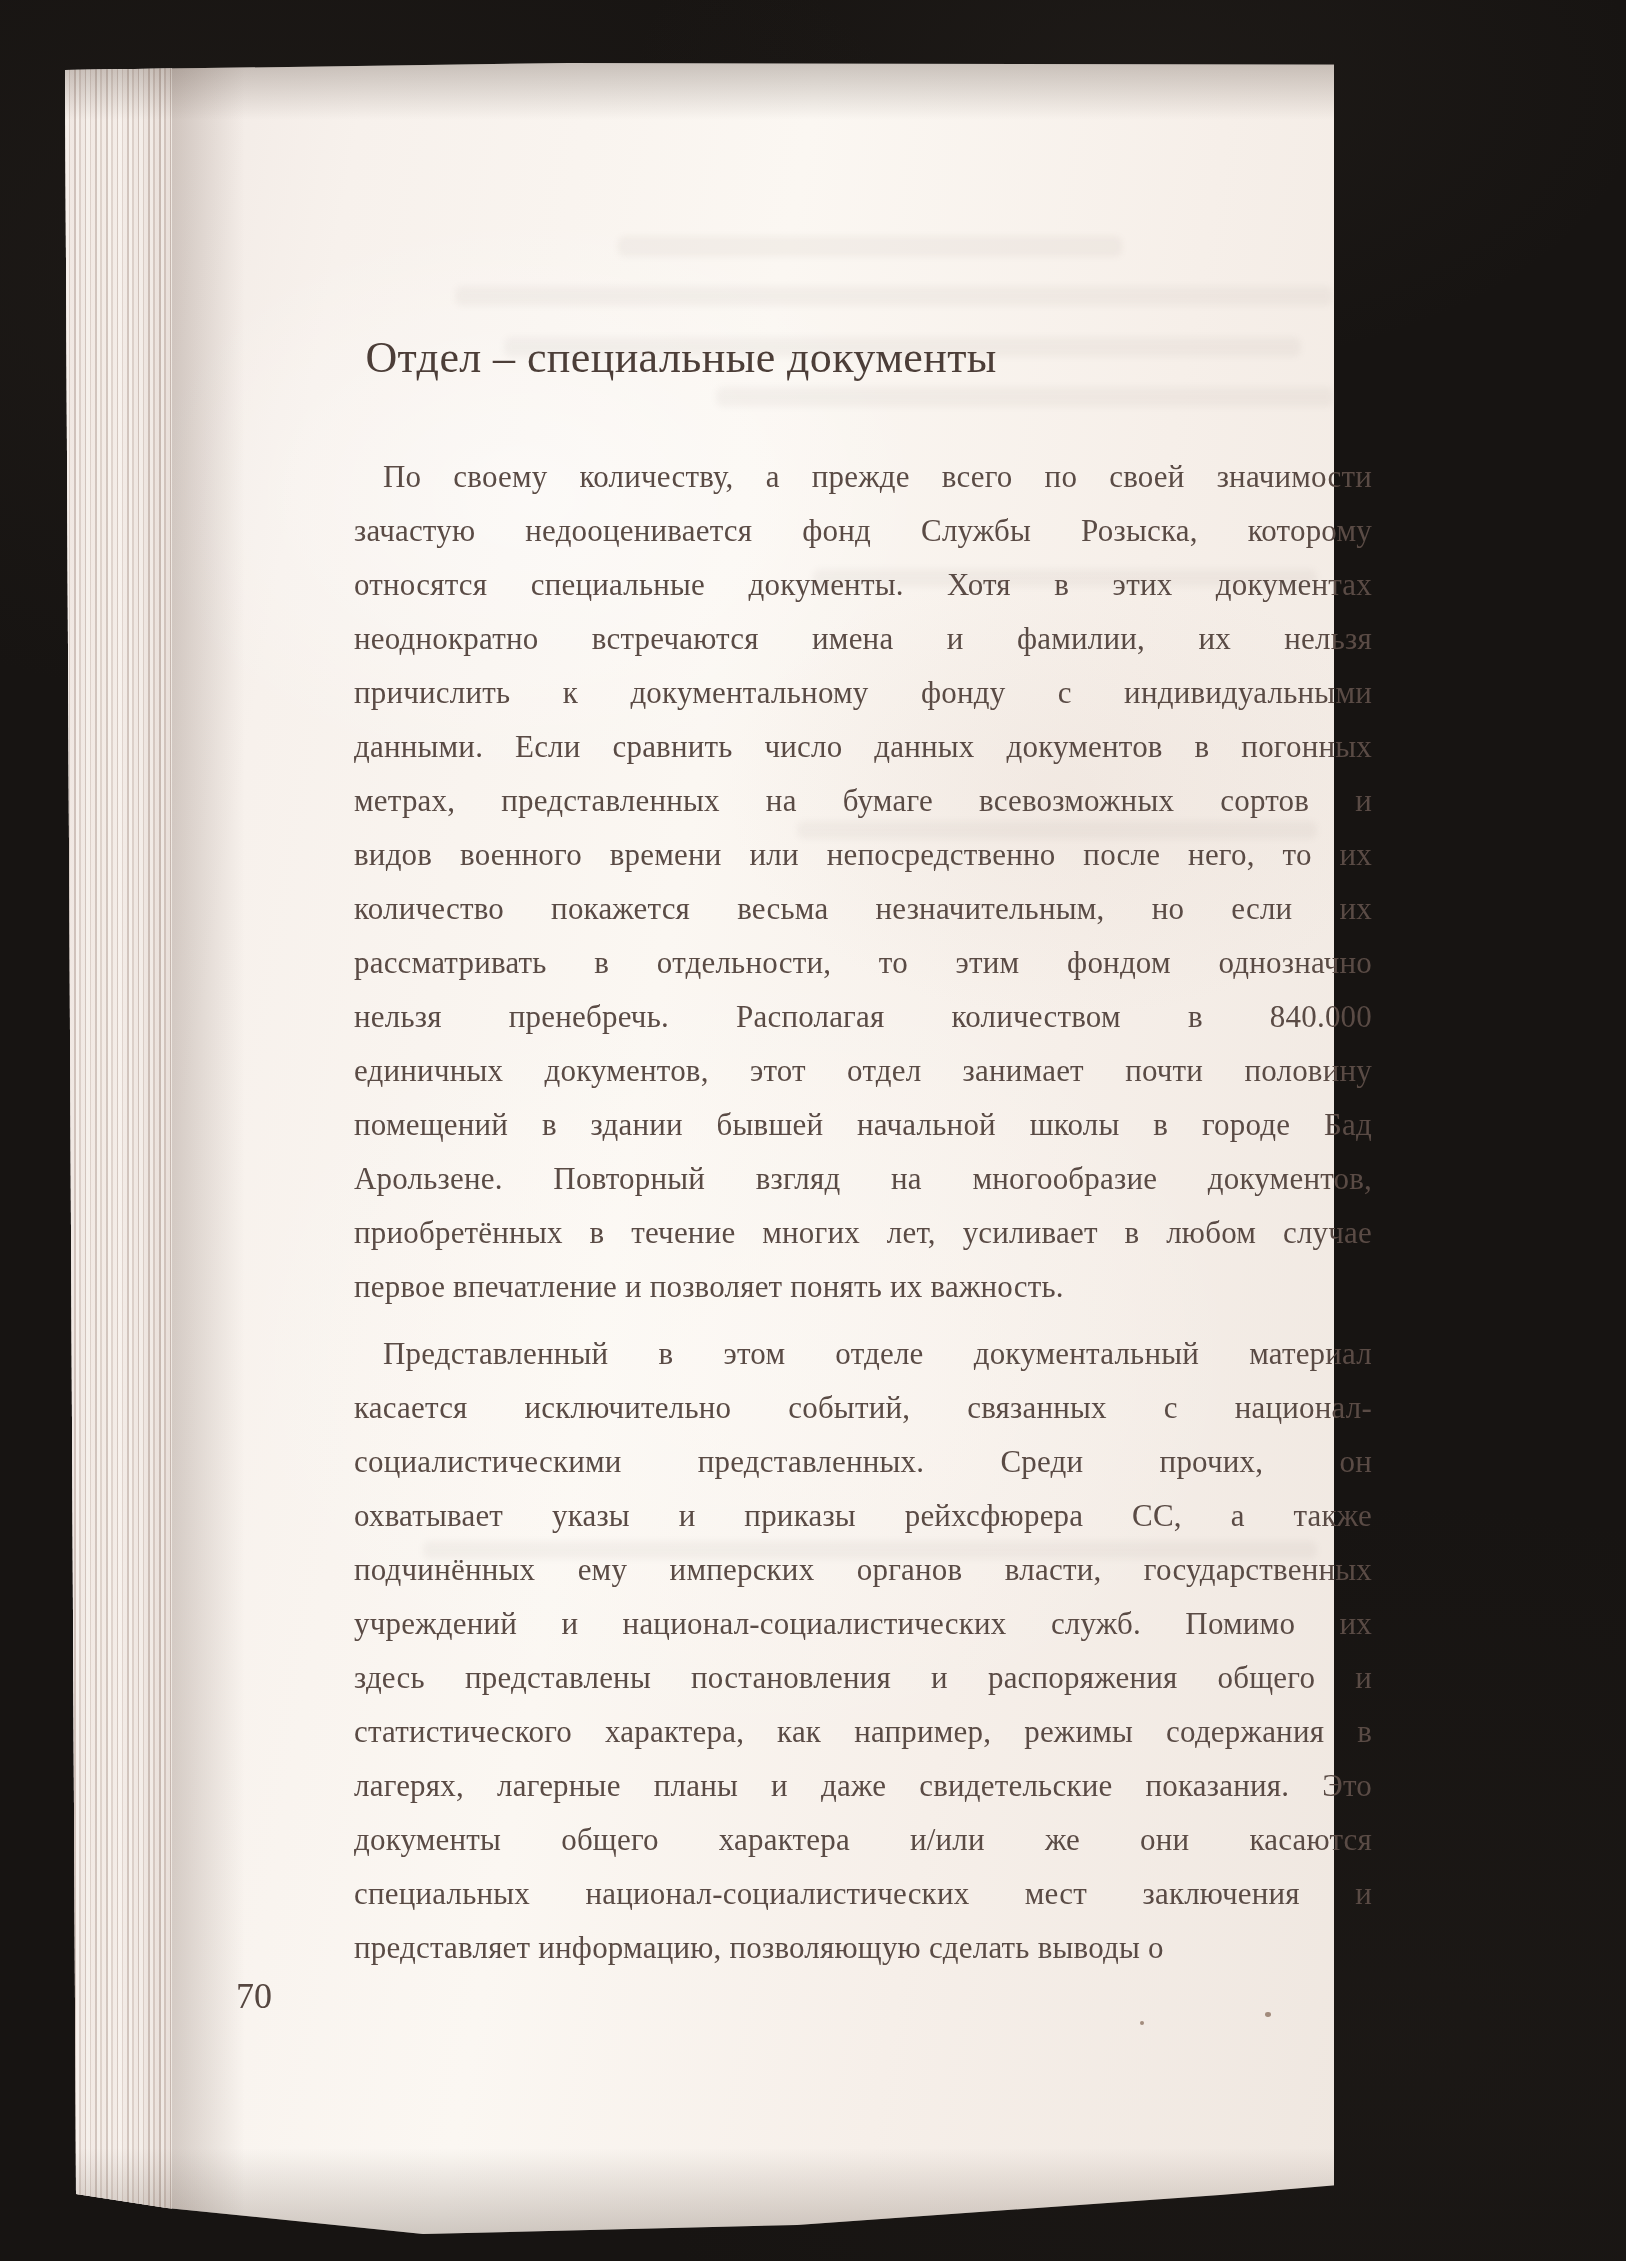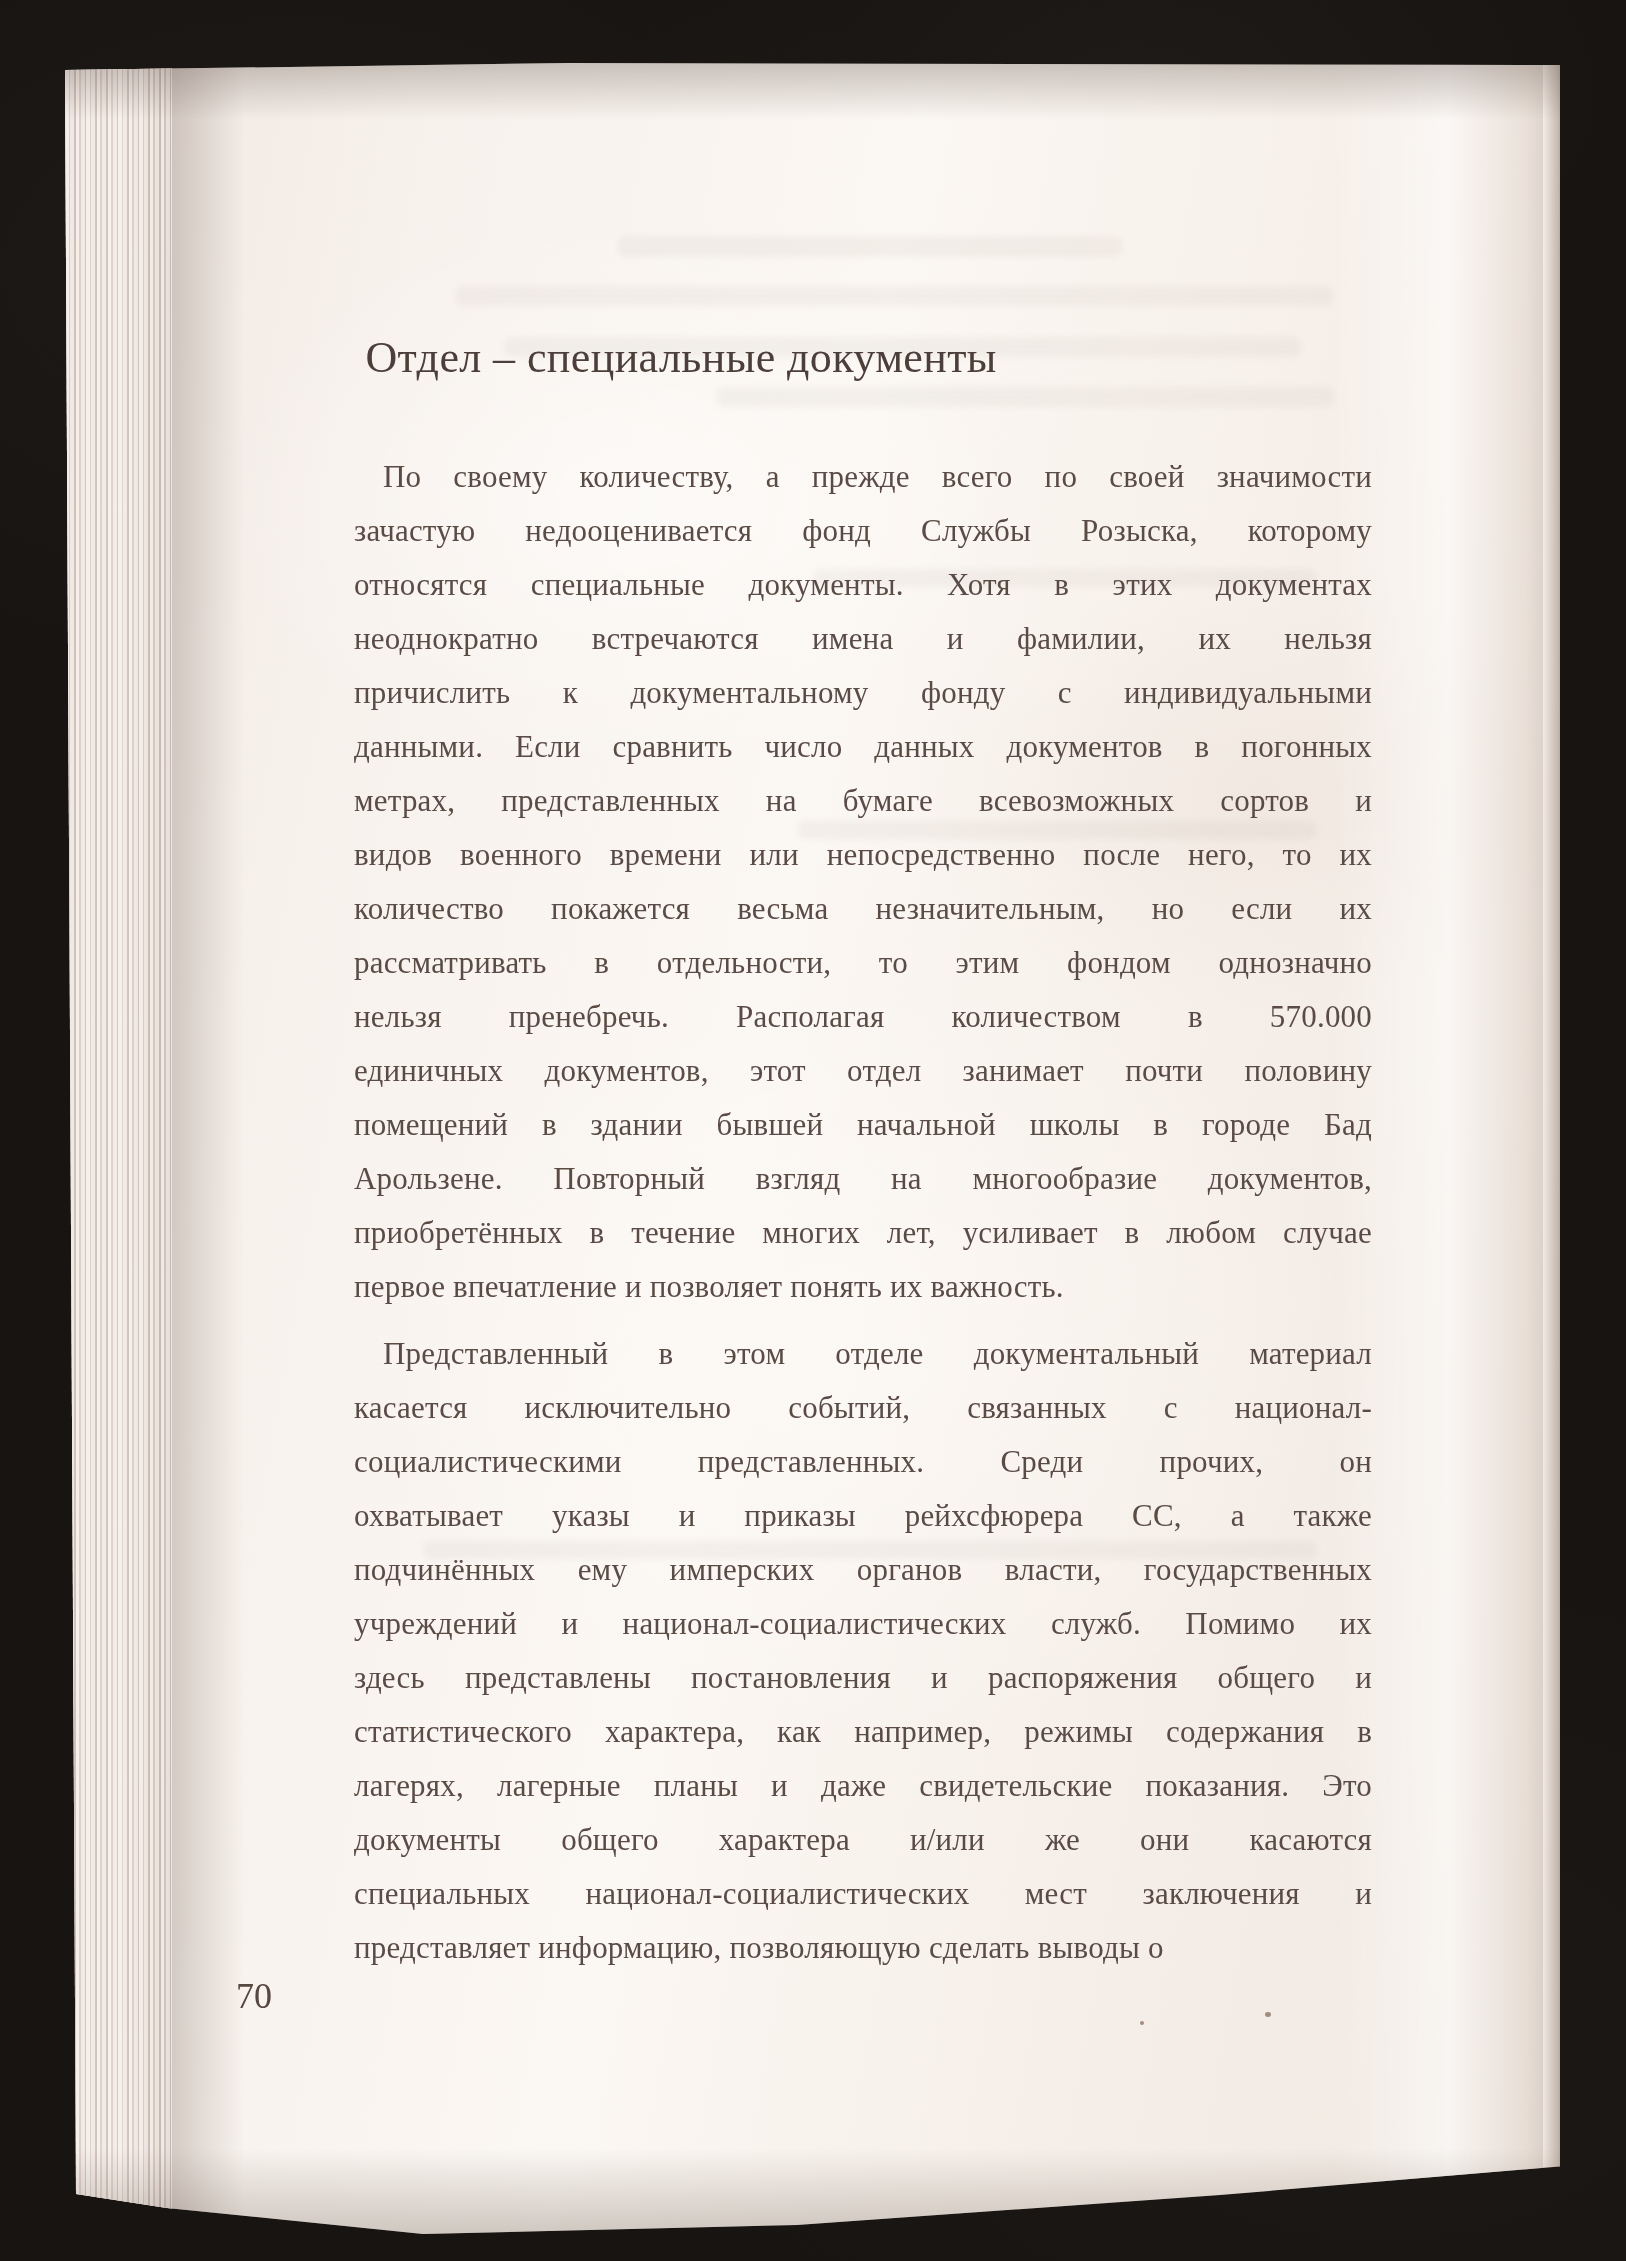--- a/index.html
+++ b/index.html
@@ -9,21 +9,21 @@
     overflow:hidden;
     background:
       radial-gradient(1138px 732px at 18% 12%, rgba(60,52,46,.18), rgba(0,0,0,0) 60%),
       radial-gradient(1301px 894px at 85% 90%, rgba(55,48,42,.14), rgba(0,0,0,0) 60%),
       radial-gradient(732px 407px at 70% 4%, rgba(90,80,70,.10), rgba(0,0,0,0) 70%),
       #171412;
     font-family:"Liberation Serif","DejaVu Serif",serif;
   }
   
   .book{
-    position:absolute;left:0;top:0;width:1560px;height:2261px;
+    position:absolute;left:0;top:0;width:1334px;height:2261px;
     clip-path:polygon(
       65px 70px, 569px 63px, 1561px 65px, 1626px 73px,
       1626px 2153px, 1565px 2166px, 1220px 2195px,
       797px 2225px, 423px 2234px, 167px 2208px, 76px 2194px
     );
     background:
       
       repeating-linear-gradient(90deg,
         rgba(150,128,118,.30) 0 1.6px, rgba(255,252,248,.55) 1.6px 4.9px,
         rgba(170,150,140,.22) 4.9px 6.5px, rgba(250,244,240,.45) 6.5px 10.6px) 0 0 / 172px 100% no-repeat,
@@ -102,21 +102,21 @@
           <div class="line first">По своему количеству, а прежде всего по своей значимости</div>
           <div class="line">зачастую недооценивается фонд Службы Розыска, которому</div>
           <div class="line">относятся специальные документы. Хотя в этих документах</div>
           <div class="line">неоднократно встречаются имена и фамилии, их нельзя</div>
           <div class="line">причислить к документальному фонду с индивидуальными</div>
           <div class="line">данными. Если сравнить число данных документов в погонных</div>
           <div class="line">метрах, представленных на бумаге всевозможных сортов и</div>
           <div class="line">видов военного времени или непосредственно после него, то их</div>
           <div class="line">количество покажется весьма незначительным, но если их</div>
           <div class="line">рассматривать в отдельности, то этим фондом однозначно</div>
-          <div class="line">нельзя пренебречь. Располагая количеством в 570.000</div>
+          <div class="line">нельзя пренебречь. Располагая количеством в 840.000</div>
           <div class="line">единичных документов, этот отдел занимает почти половину</div>
           <div class="line">помещений в здании бывшей начальной школы в городе Бад</div>
           <div class="line">Арользене. Повторный взгляд на многообразие документов,</div>
           <div class="line">приобретённых в течение многих лет, усиливает в любом случае</div>
           <div class="line last">первое впечатление и позволяет понять их важность.</div>
         </div>
       <div class="para para2">
           <div class="line first">Представленный в этом отделе документальный материал</div>
           <div class="line">касается исключительно событий, связанных с национал-</div>
           <div class="line">социалистическими представленных. Среди прочих, он</div>

